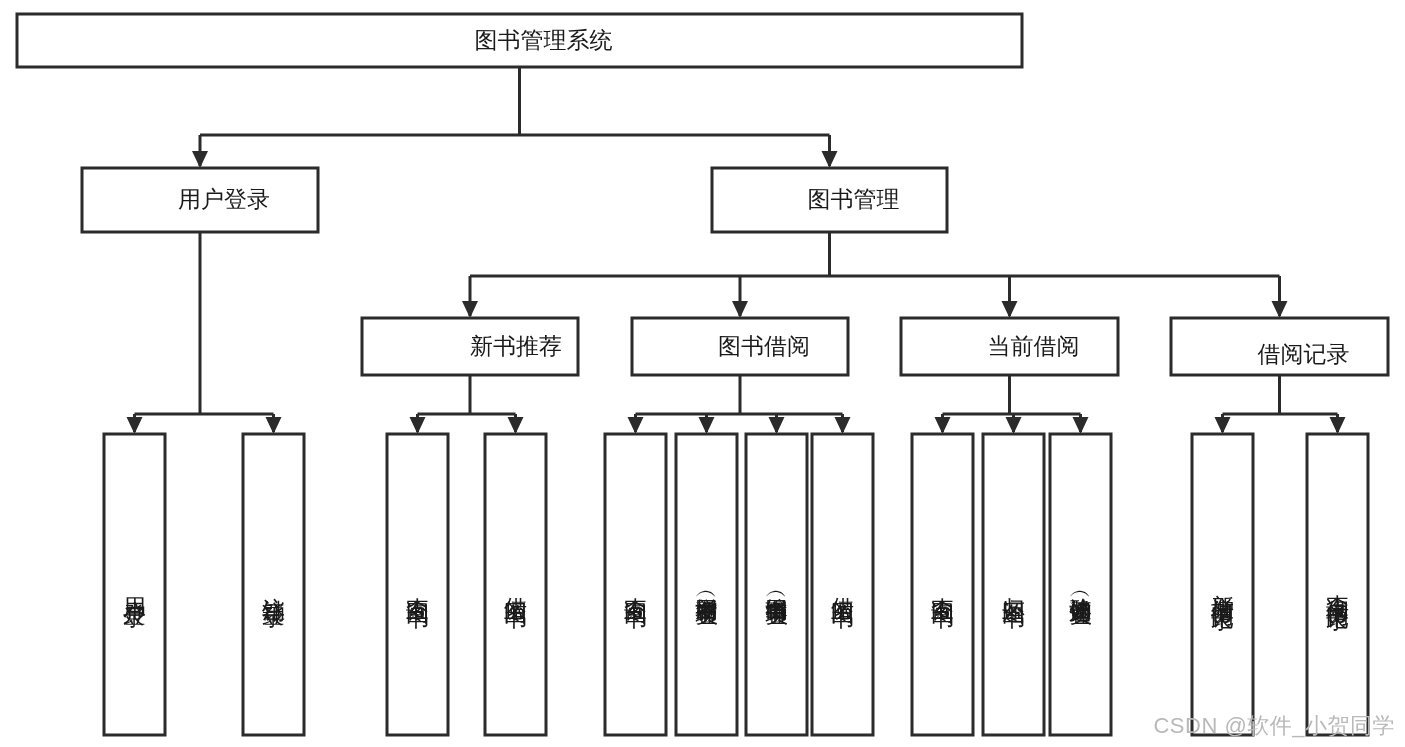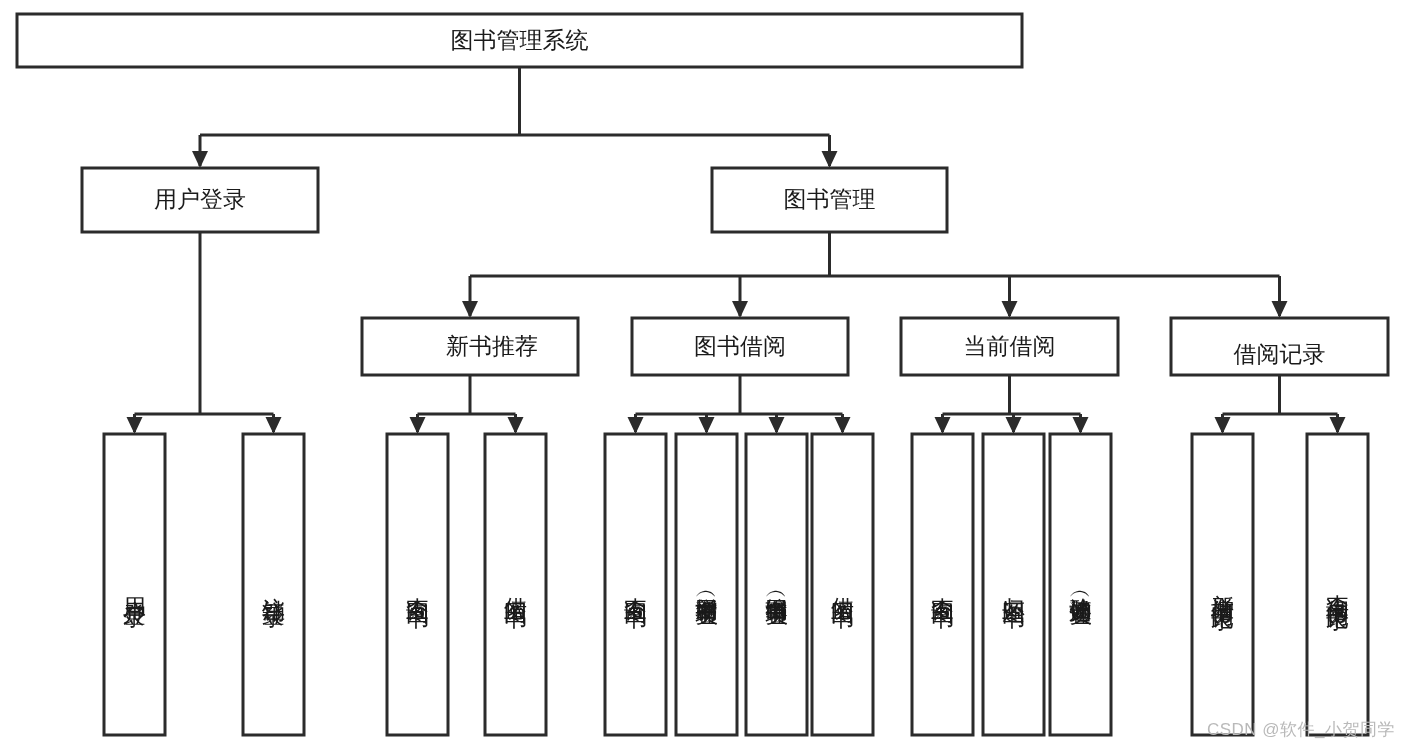--- a/index.html
+++ b/index.html
@@ -13,34 +13,34 @@
   .connector{stroke:#2b2b2b;stroke-width:3;fill:none;}
   .arrow-head{fill:#2b2b2b;stroke:none;}
   .node-label{
     position:absolute;
     display:flex;align-items:center;justify-content:center;
     color:#1a1a1a;
     text-align:center;
     pointer-events:none;
     box-sizing:border-box;
   }
-  .node-label.h{font-size:23px;line-height:1.1;}
+  .node-label.h{font-size:23px;line-height:1.1;margin-left:24px;}
   .node-label.v{
     writing-mode:vertical-rl;
     text-orientation:upright;
     font-size:23px;
     letter-spacing:3px;
     line-height:1.0;
     padding:6px 0;
   }
   .node-label.v.tight{letter-spacing:1px;font-size:22px;}
   .watermark{
     position:absolute;
     right:10px;bottom:6px;
-    font-size:17px;
+    font-size:22px;
     color:#b9b9b9;
     letter-spacing:0.5px;
     white-space:nowrap;
   }
 </style>
 </head>
 <body>
 
 <div id="diagram-root">
   <svg class="diagram" id="diagram-svg" viewBox="0 0 1405 747" xmlns="http://www.w3.org/2000/svg">

